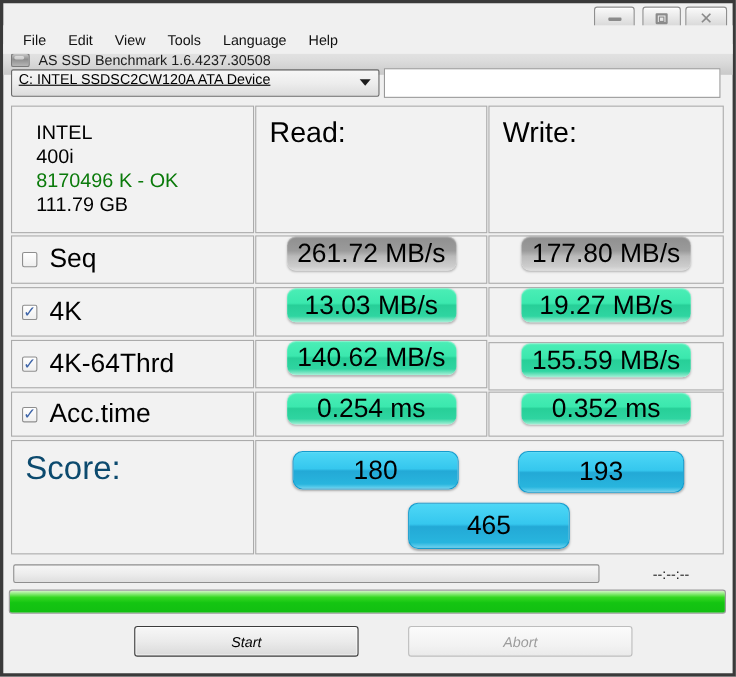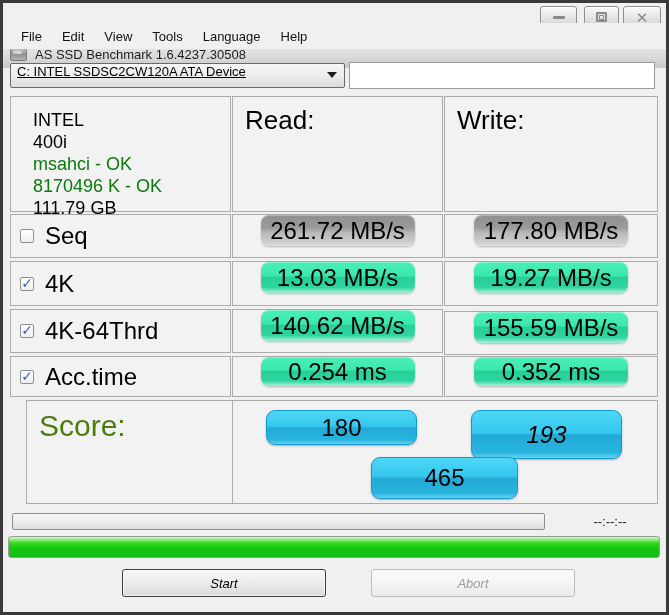--- a/index.html
+++ b/index.html
@@ -51,21 +51,21 @@
     background:linear-gradient(180deg,#fff 0%,#efefef 100%);
     display:flex;align-items:center;justify-content:center;flex:0 0 auto;cursor:default;}
   .checkmark{font-size:14px;font-weight:bold;color:#3D64A8;line-height:1;margin-top:-2px;}
   .val-cell{display:flex;justify-content:center;}
   .pill{width:154px;height:31px;border-radius:8px;display:flex;align-items:center;justify-content:center;
     font-size:24px;color:#000;white-space:nowrap;}
   .pill-gray{background:linear-gradient(180deg,#8F8F8F 0%,#9B9B9B 42%,#BABABA 58%,#CDCDCD 88%,#DFDFDF 100%);
     box-shadow:0 1px 2px rgba(0,0,0,.25), inset 0 1px 1px rgba(255,255,255,.35);}
   .pill-green{background:linear-gradient(180deg,#4BEEB6 0%,#3BE8AE 44%,#27CF98 50%,#2FD5A1 82%,#A9F0D8 100%);
     box-shadow:0 1px 2px rgba(0,0,0,.25), inset 0 1px 1px rgba(255,255,255,.35);}
-  .score-label{font-size:30px;color:#4d7c0f;padding:8px 0 0 12px;margin-left:16px;}
+  .score-label{font-size:30px;color:#0c4a6e;padding:8px 0 0 12px;}
   .pill-blue{position:absolute;border-radius:9px;display:flex;align-items:center;justify-content:center;
     font-size:24px;color:#000;border:1px solid #149BCD;
     background:linear-gradient(180deg,#4ED7F6 0%,#35C7EE 46%,#23A9D6 52%,#28B5DE 88%,#6BD2EF 100%);
     box-shadow:0 1px 2px rgba(0,0,0,.3);}
   
   .progress-track{position:absolute;left:12px;top:513px;width:533px;height:17px;
     border:1px solid #8e8e8e;border-radius:2px;
     background:linear-gradient(180deg,#F6F6F6 0%,#EDEDED 50%,#DFDFDF 100%);}
   .time-text{position:absolute;left:565px;top:513px;width:90px;height:18px;
     font-size:13px;color:#1a1a1a;text-align:center;line-height:18px;}
@@ -110,21 +110,20 @@
 
   <div class="combo">
     <span>C: INTEL SSDSC2CW120A ATA Device</span>
     <span class="combo-arrow"></span>
   </div>
   <input class="textbox" value="" style="">
 
   <div class="cell info-cell" style="left:10px;top:96px;width:221px;height:116px;">
     <div>INTEL</div>
     <div>400i</div>
-    <div class="info-ok">msahci - OK</div>
     <div class="info-ok">8170496 K - OK</div>
     <div>111.79 GB</div>
   </div>
   <div class="cell hdr" style="left:232px;top:96px;width:211px;height:116px;">Read:</div>
   <div class="cell hdr" style="left:444px;top:96px;width:214px;height:116px;">Write:</div>
 
   <div class="cell row-label" style="left:10px;top:214px;width:221px;height:44px;">
     <span class="checkbox">
         <span class="checkmark"></span>
       </span>
@@ -172,21 +171,21 @@
   <div class="cell val-cell" style="left:232px;top:356px;width:211px;height:41px;">
     <div class="pill pill-green" style="height:29px;">0.254 ms</div>
   </div>
   <div class="cell val-cell" style="left:444px;top:356px;width:214px;height:41px;">
     <div class="pill pill-green" style="height:29px;">0.352 ms</div>
   </div>
 
   <div class="cell score-label" style="left:10px;top:400px;width:221px;height:104px;">Score:</div>
   <div class="cell" style="left:232px;top:400px;width:426px;height:104px;">
     <div class="pill-blue" style="left:33px;top:9px;width:151px;height:35px;">180</div>
-    <div class="pill-blue" style="left:238px;top:9px;width:151px;height:49px;font-style:italic;">193</div>
+    <div class="pill-blue" style="left:238px;top:9px;width:151px;height:38px;">193</div>
     <div class="pill-blue" style="left:138px;top:56px;width:147px;height:42px;">465</div>
   </div>
 
   <div class="progress-track"></div>
   <div class="time-text">--:--:--</div>
   <div class="progress-green"></div>
 
   <div class="btn btn-start">Start</div>
   <div class="btn btn-abort">Abort</div>
 

